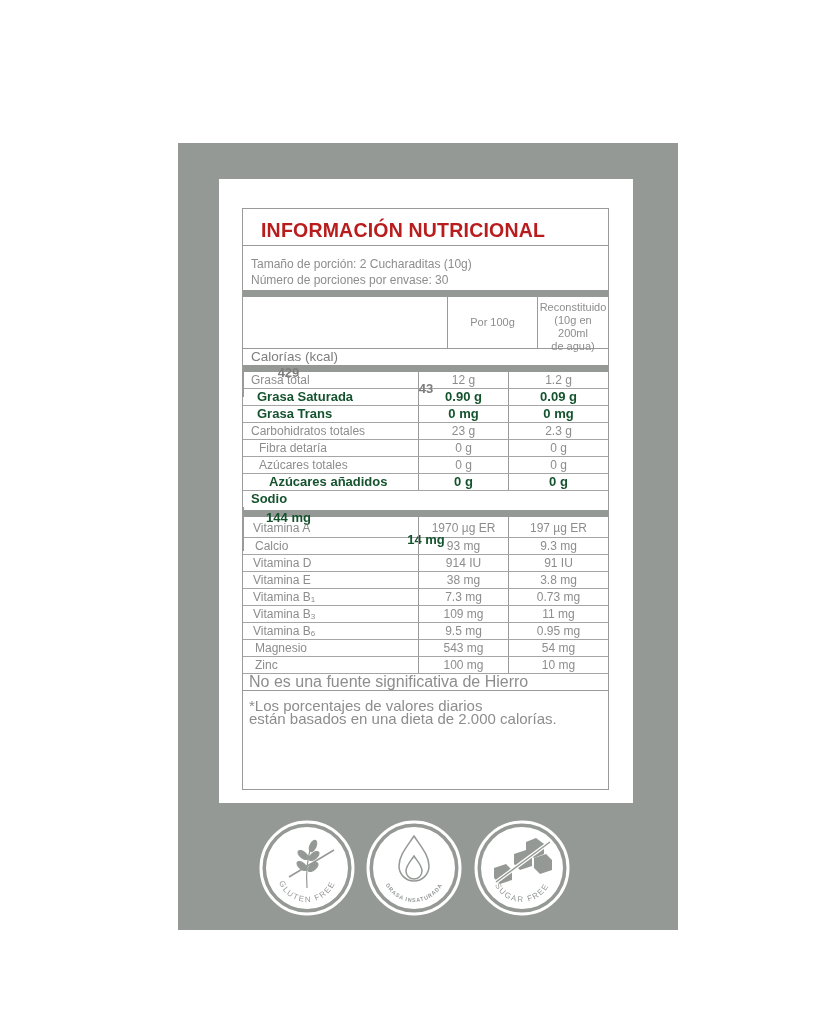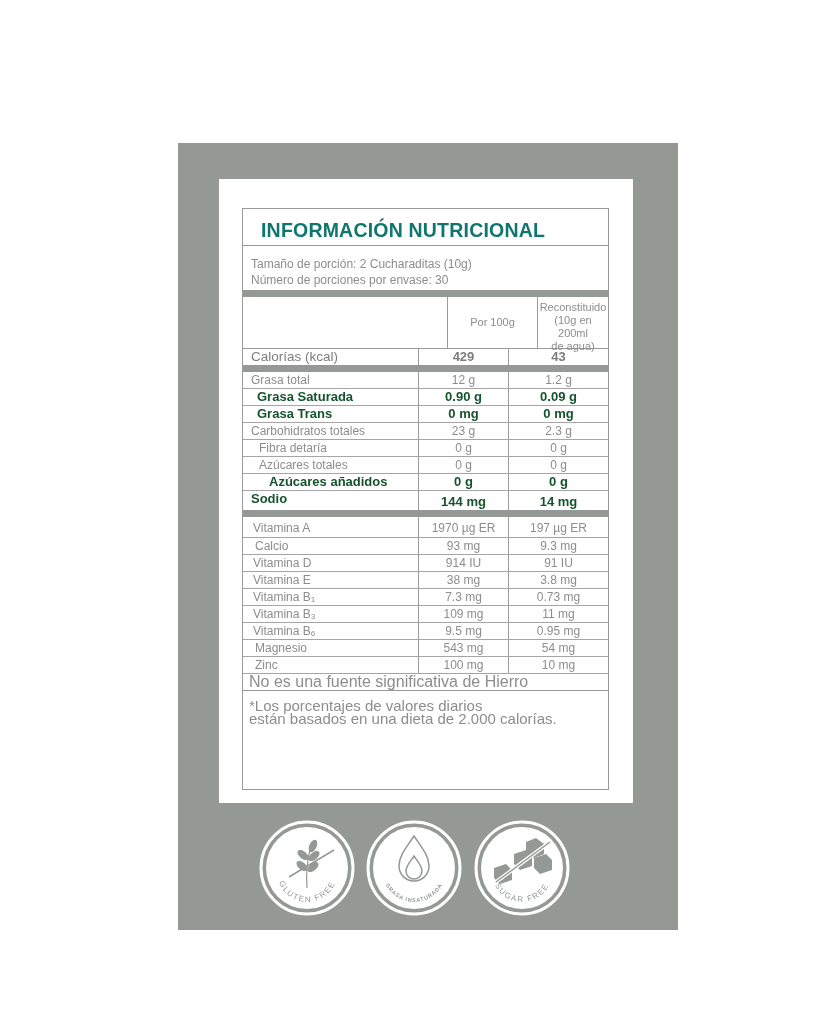--- a/index.html
+++ b/index.html
@@ -3,40 +3,40 @@
 <meta charset="utf-8">
 <style>
   html, body { margin:0; padding:0; background:#ffffff; }
   body { width:826px; height:1024px; position:relative; overflow:hidden;
          font-family:"Liberation Sans", sans-serif; color:#8d8d8d; }
   .panel { position:absolute; left:178px; top:143px; width:500px; height:787px; background:#949995; }
   .card { position:absolute; left:219px; top:179px; width:414px; height:624px; background:#ffffff; }
   .label { position:absolute; left:242px; top:208px; width:367px; height:582px;
            border:1.5px solid #9a9a9a; box-sizing:border-box; }
   .title { height:36px; border-bottom:1.5px solid #9a9a9a; font-weight:bold; font-size:19.5px;
-           color:#0f766e; line-height:42px; padding-left:18px; letter-spacing:0.2px; }
+           color:#b91c1c; line-height:42px; padding-left:18px; letter-spacing:0.2px; }
   .serving { height:44px; font-size:12px; padding-left:8px; padding-top:10px; box-sizing:border-box; line-height:16px; }
   .serving div { height:16px; }
   .bar { height:7px; background:#959995; }
   .hdr { display:flex; height:51px; border-bottom:1.5px solid #9a9a9a; }
   .cell { box-sizing:border-box; }
   .c1 { width:175px; }
   .c2 { width:90px; border-left:1.5px solid #9a9a9a; text-align:center; }
   .c3 { flex:1; border-left:1.5px solid #9a9a9a; text-align:center; }
   .hdr .c2 { font-size:11px; line-height:51px;margin-left:29px; }
   .hdr .c3 { font-size:11px; line-height:13px; padding-top:4px; }
-  .cal { display:flex; height:16px; font-size:13px; line-height:16px; color:#7d7d7d; font-weight:bold; }
+  .cal { display:flex; height:16px; font-size:13px; line-height:16px; color:#7d7d7d; font-weight:bold;flex-direction:column; }
   .cal .c1 { padding-left:8px; font-weight:normal; font-size:13.5px; }
   .row { display:flex; height:16px; border-bottom:1px solid #a5a5a5; font-size:12px; line-height:16px; }
   .row .c1 { padding-left:8px; }
   .row.bold { font-weight:bold; color:#14532d; font-size:13px; }
   .row.bold .c1 { padding-left:14px; }
   .row.indent .c1 { padding-left:16px; }
   .row.indent2 .c1 { padding-left:22px; }
-  .row.tall { height:18px; line-height:18px; }
+  .row.tall { height:18px; line-height:18px;flex-direction:column; }
   .row.last { border-bottom:none; }
   .vit .c1 { padding-left:10px; }
   .note-row { height:16px; font-size:16px; line-height:16px; padding-left:6px; border-bottom:1.5px solid #9a9a9a; }
   .foot { padding-left:6px; padding-top:8px; font-size:15px; line-height:13px; }
   sub { font-size:8px; vertical-align:baseline; position:relative; top:1px; }
   .badge { position:absolute; top:820px; width:96px; height:96px; }
 </style>
 </head>
 <body>
 

